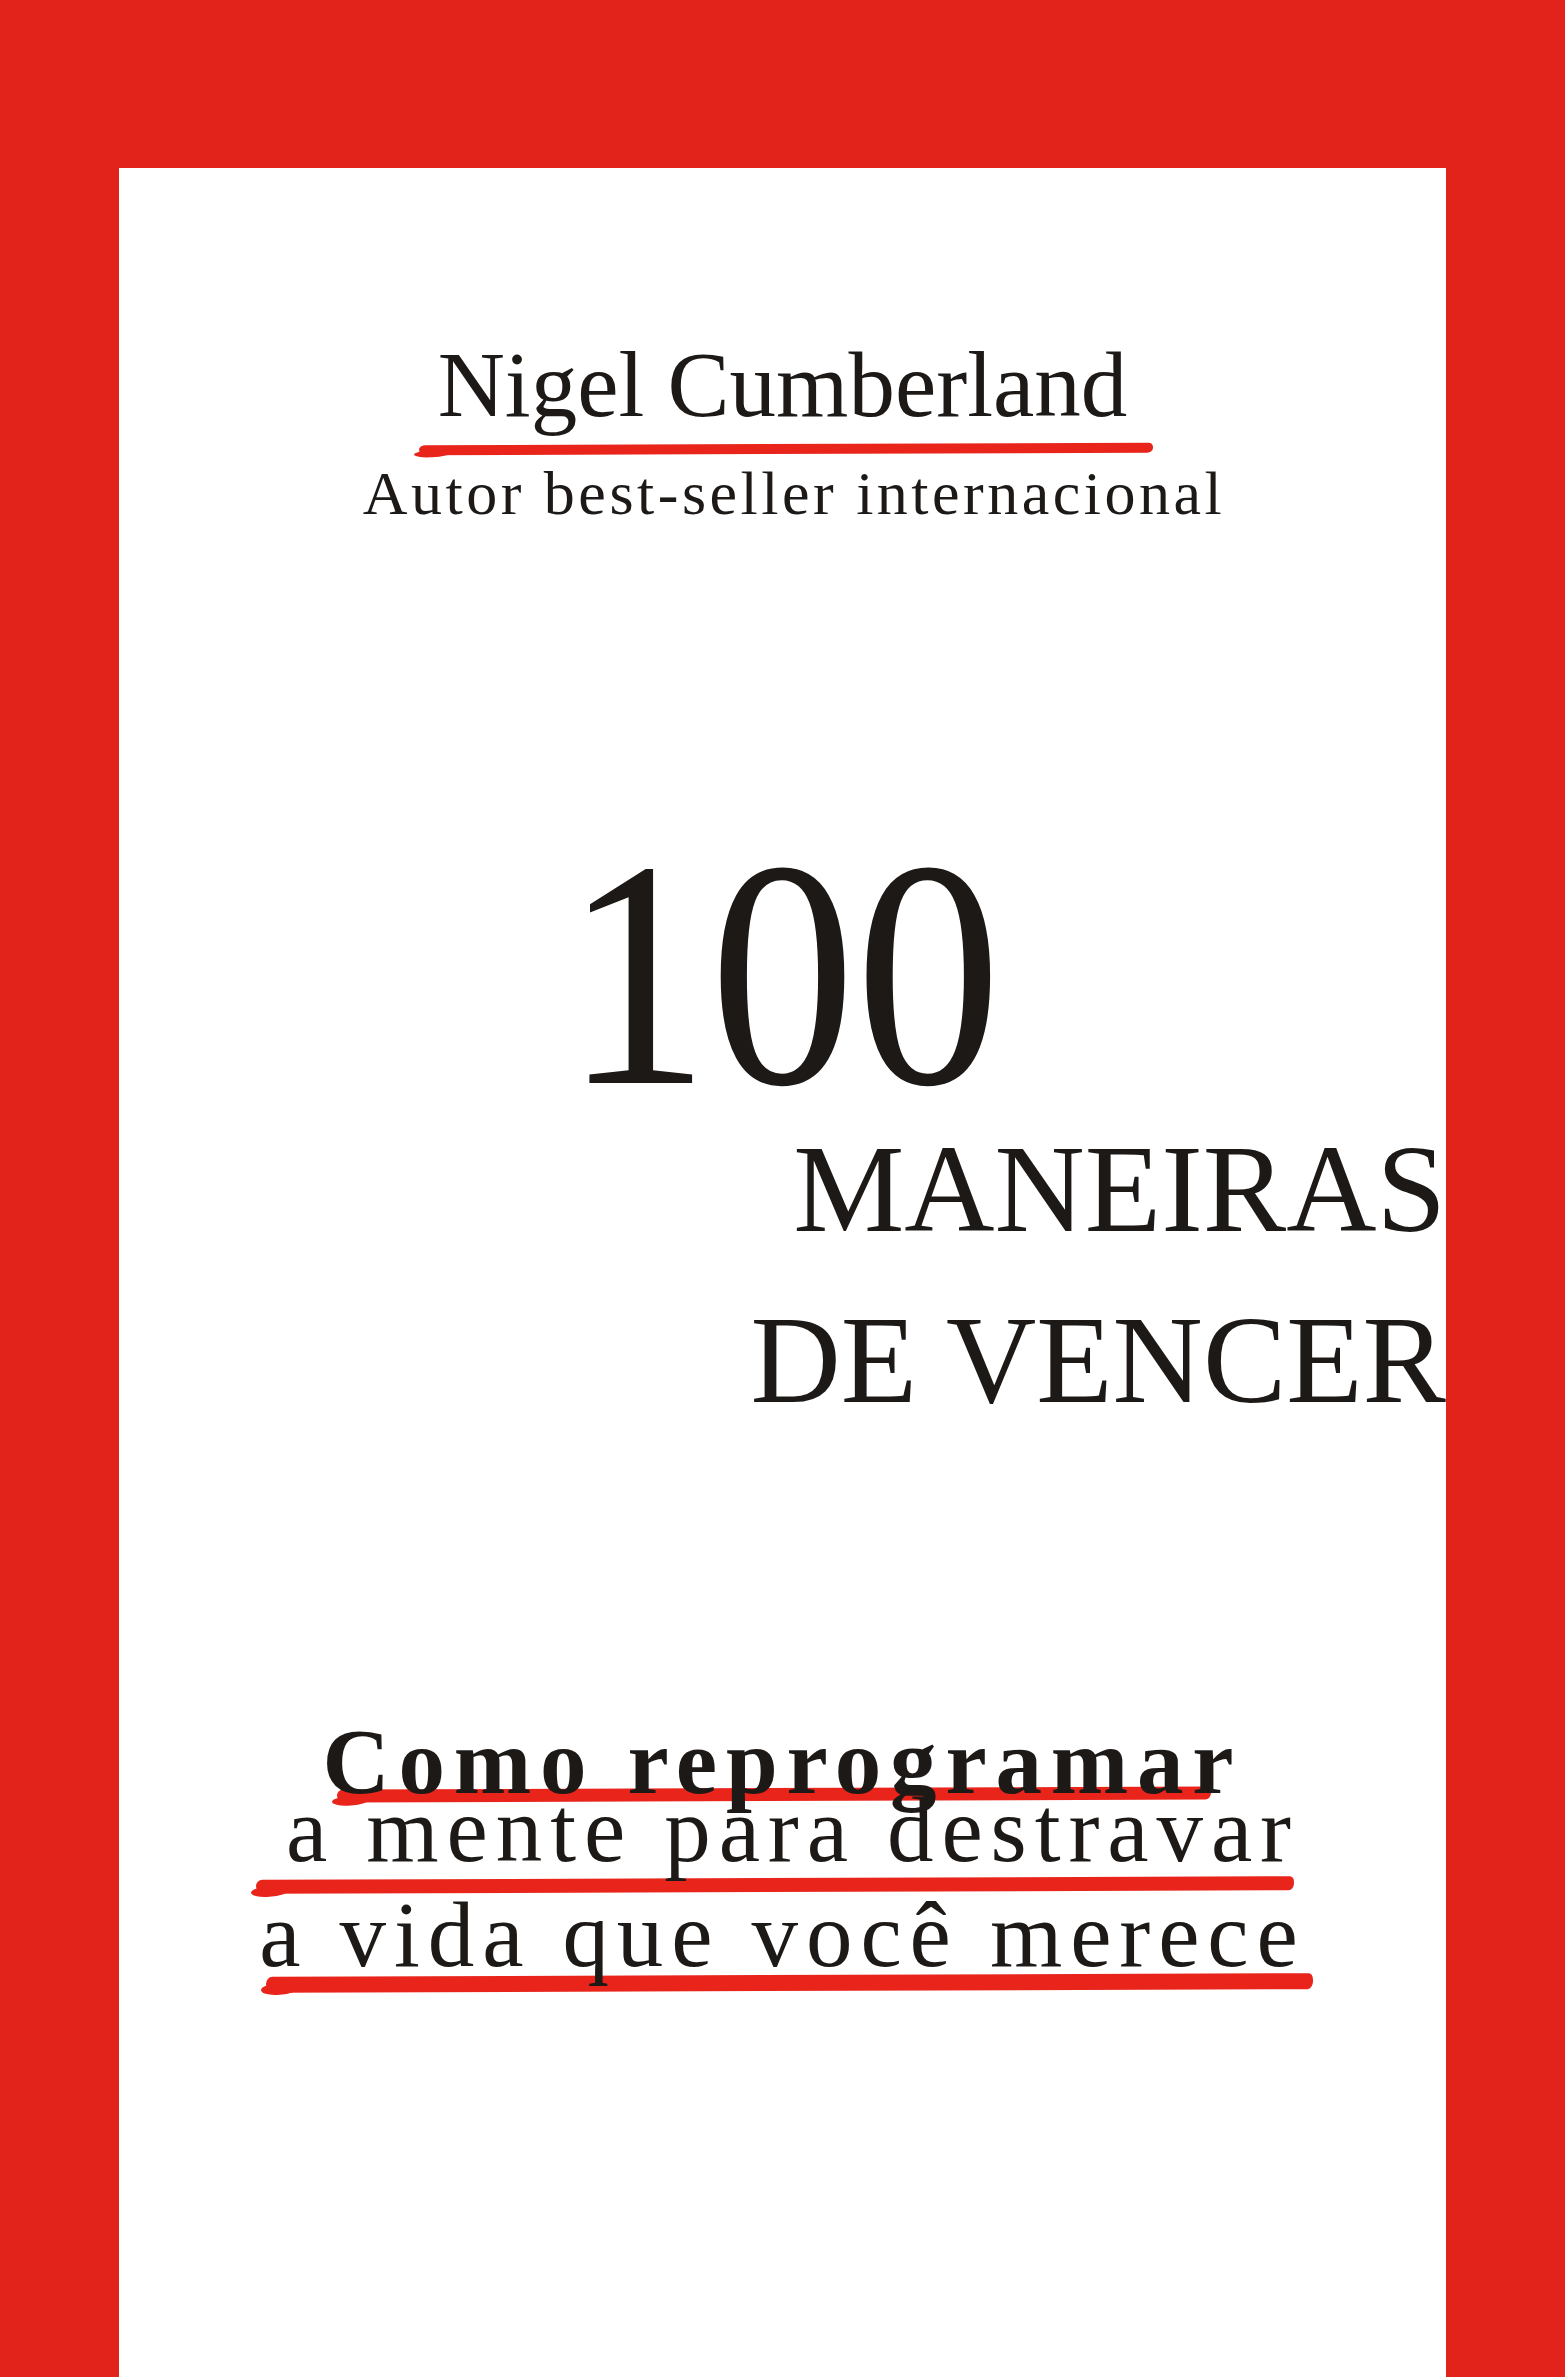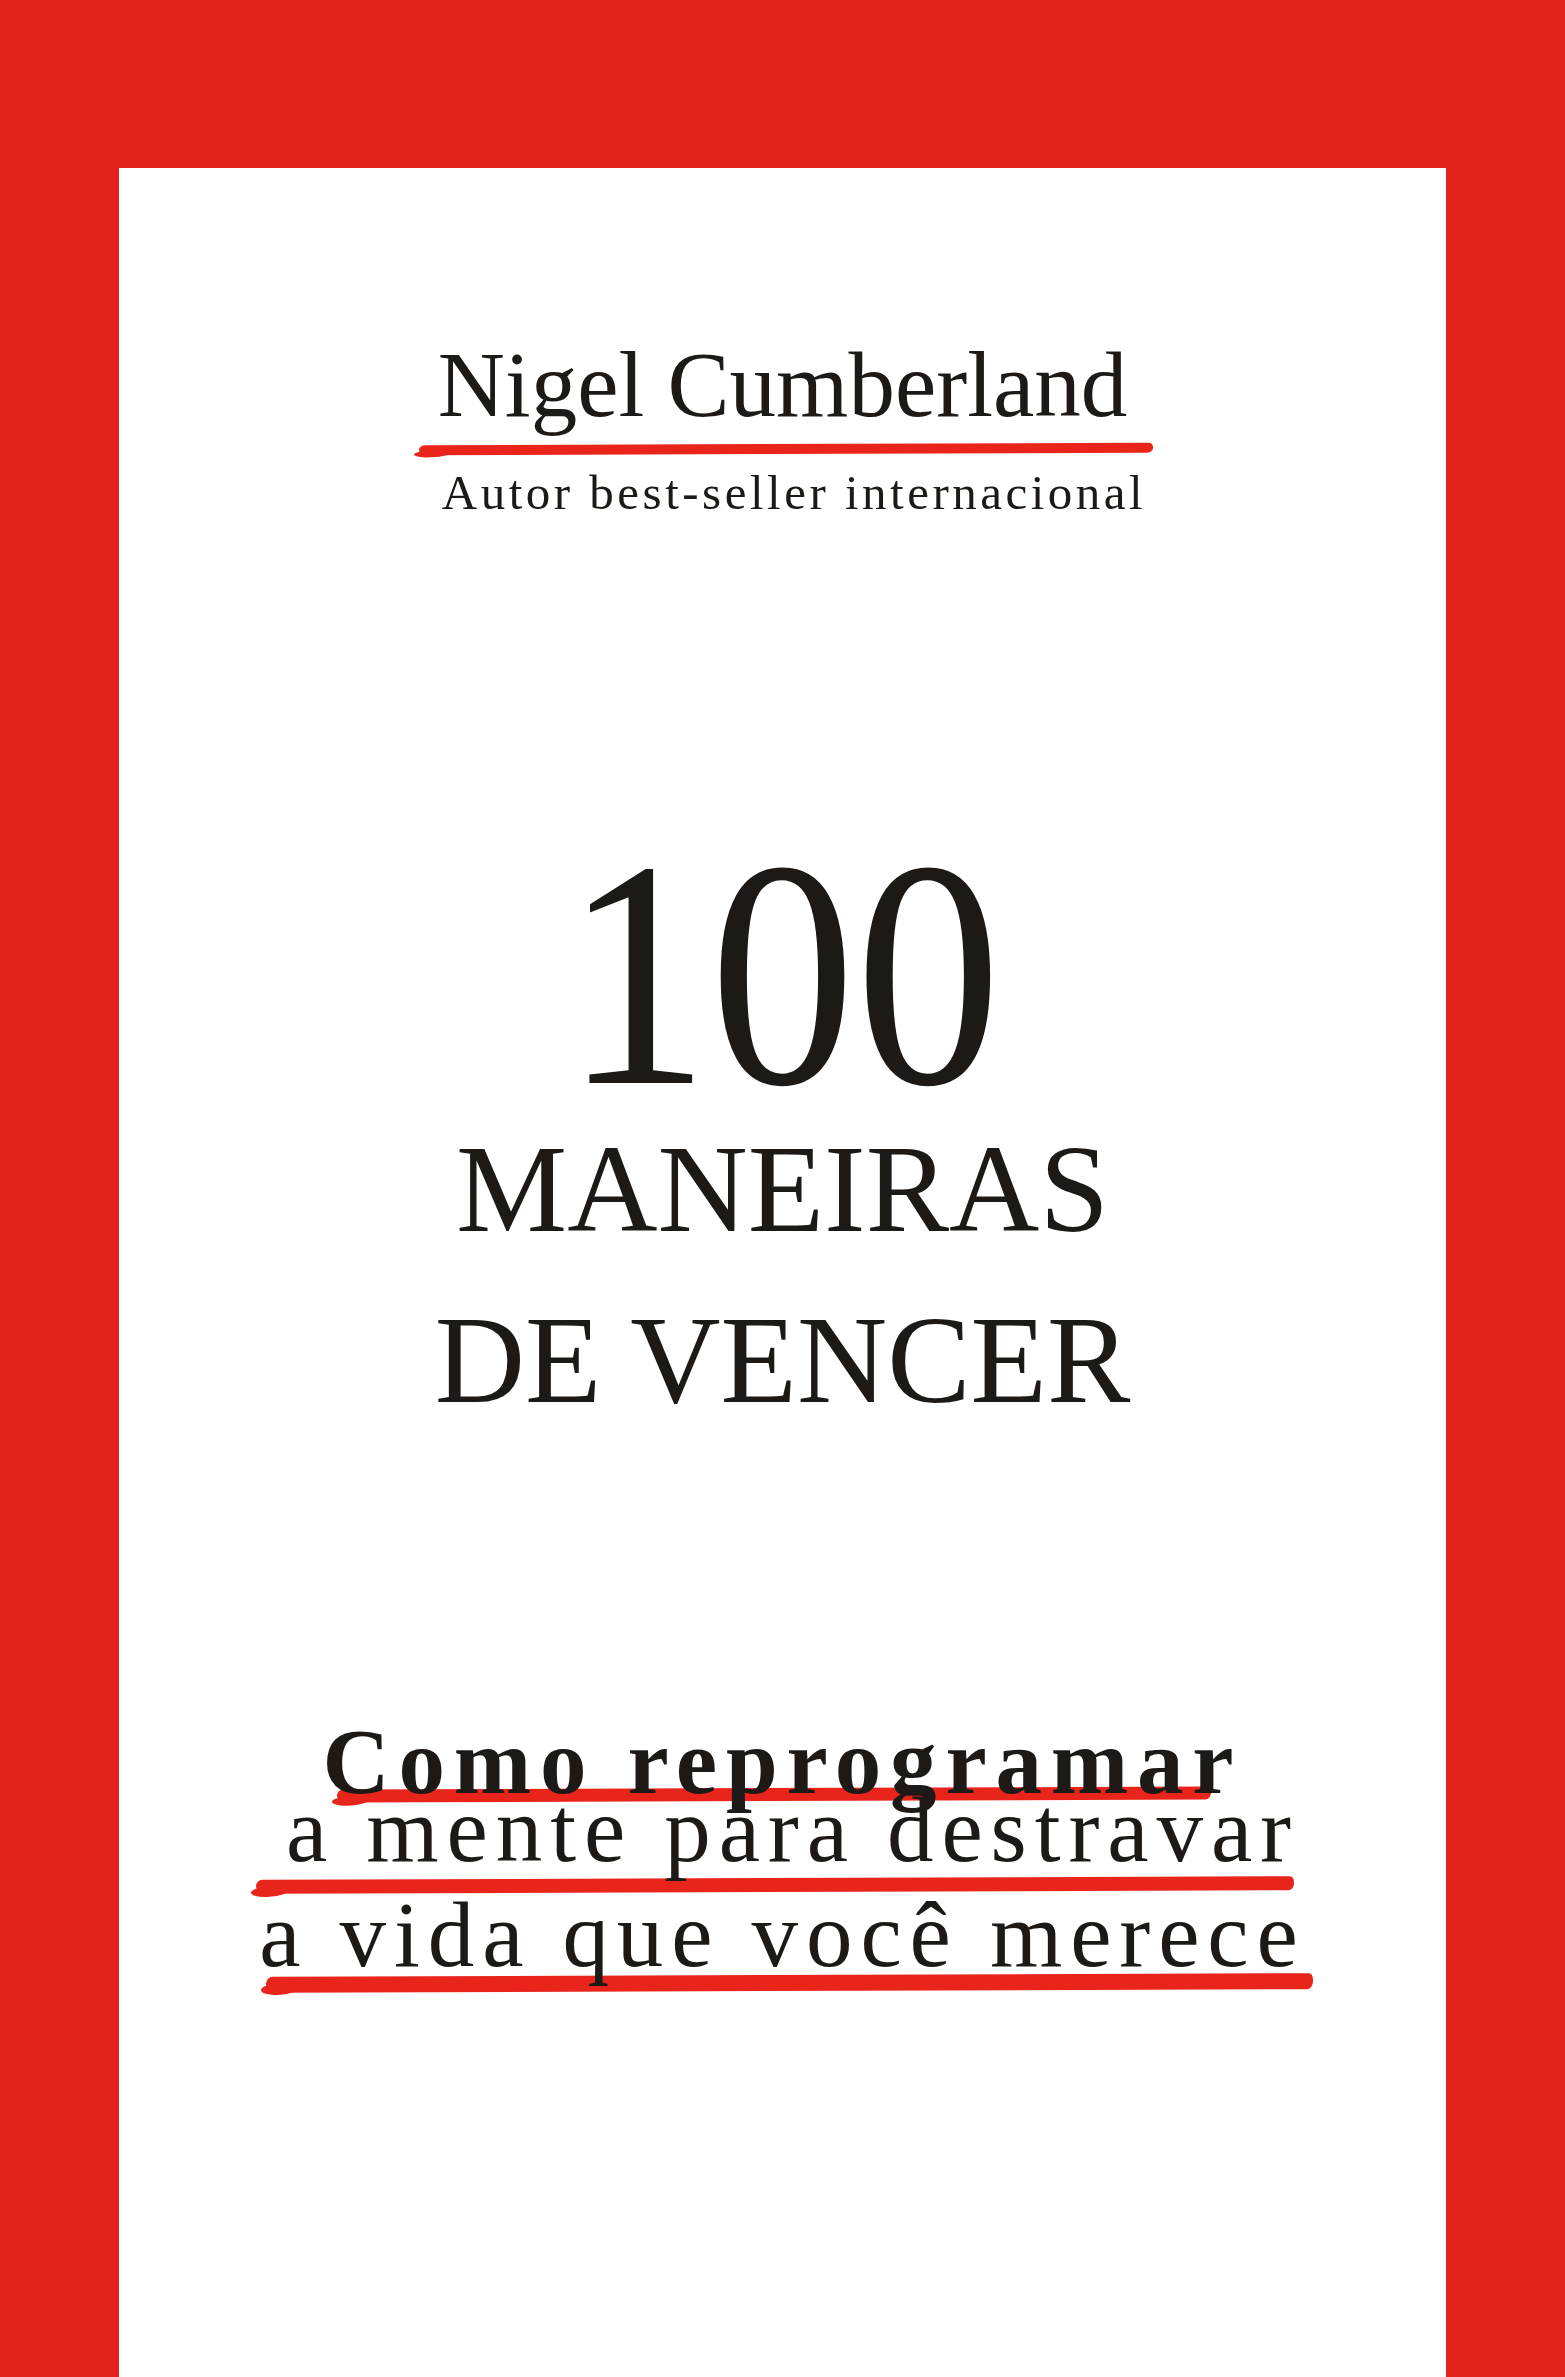--- a/index.html
+++ b/index.html
@@ -26,35 +26,36 @@
     color:var(--ink,#1C1917);
     line-height:1;
     white-space:nowrap;
   }
   .author-name{
     top:170px;
     font-size:93px;
     letter-spacing:0px;
   }
   .author-cred{
-    top:300px;
-    font-size:49px;
+    top:294px;
+    font-size:62px;
     letter-spacing:3.5px;
     padding-left:23px;
   }
   .num{
     top:644px;
     font-size:324px;
     font-weight:400;
     transform:scaleX(0.9);
     transform-origin:50% 0;
   }
   .title-line{
     font-size:125px;
     letter-spacing:0px;
+    text-align:right;
   }
   .t1{top:959px;}
   .t2{top:1099px;margin-top:31px;}
   .tag{
     font-size:93px;
     letter-spacing:7.9px;
     z-index:3;
   }
   .s1{top:1547px;letter-spacing:8.8px;font-weight:bold;}
   .s2{top:1615px;padding-left:20px;}

